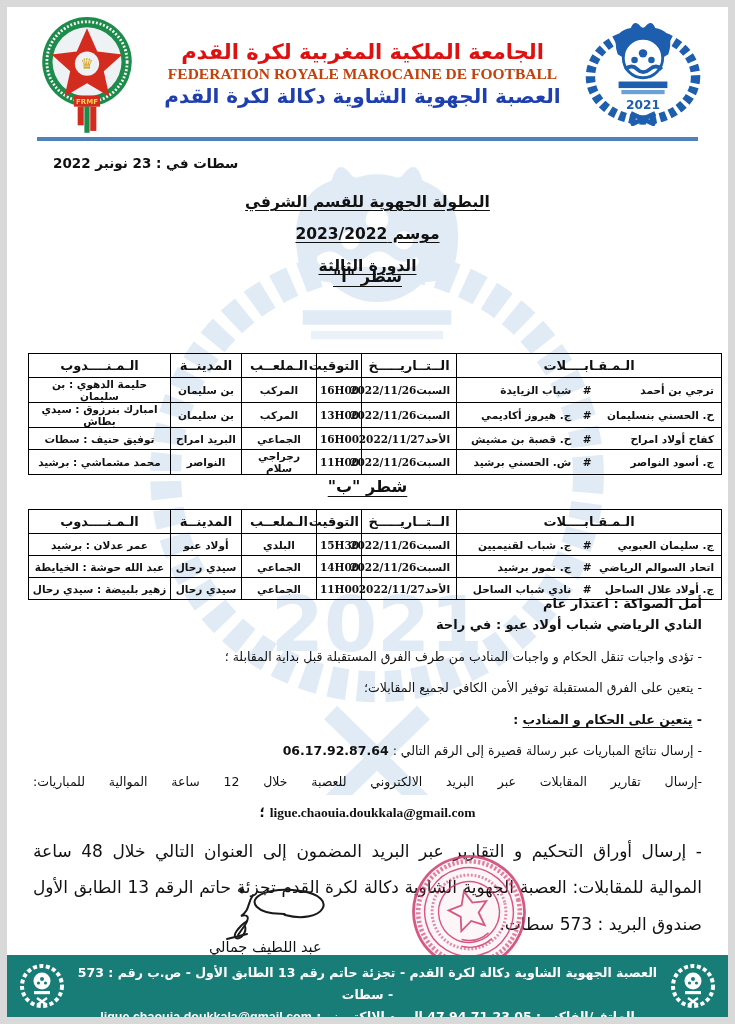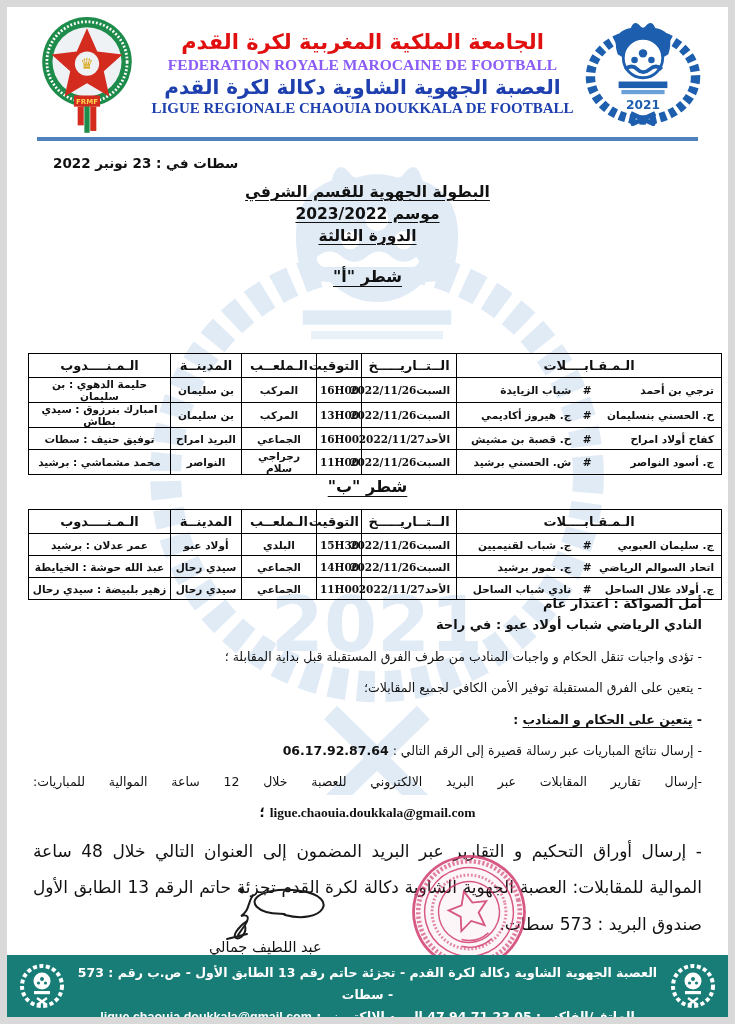--- a/index.html
+++ b/index.html
@@ -7,30 +7,30 @@
     position:relative;width:735px;height:1024px;margin:0 auto;
     background:#ffffff;border:7px solid #d9d9d9;box-sizing:border-box;
     overflow:hidden;font-family:"DejaVu Sans",sans-serif;color:#111;
   }
   
   .watermark{position:absolute;top:128px;left:100px;width:540px;height:660px;opacity:.5;pointer-events:none;}
   
   .header{position:absolute;top:8px;left:24px;right:24px;height:118px;display:flex;align-items:center;justify-content:space-between;}
   .hdr-center{flex:1;text-align:center;line-height:1.22;padding:0 6px;}
   .fed-ar{color:#e01010;font-weight:bold;font-size:21px;direction:rtl;}
-  .fed-fr{color:#8b5cf6;font-weight:bold;font-size:15.5px;font-family:"Liberation Serif",serif;}
+  .fed-fr{color:#c2410c;font-weight:bold;font-size:15.5px;font-family:"Liberation Serif",serif;}
   .lig-ar{color:#1e3fae;font-weight:bold;font-size:20px;direction:rtl;}
   .lig-fr{color:#1e3fae;font-weight:bold;font-size:15px;font-family:"Liberation Serif",serif;}
   .logo-left{width:112px;height:122px;flex:0 0 auto;}
   .logo-right{width:122px;height:104px;flex:0 0 auto;}
   .divider{position:absolute;top:130px;left:30px;right:30px;height:4px;background:#4f81bd;}
   
   .date-line{position:absolute;top:148px;left:46px;direction:rtl;font-weight:bold;font-size:13.5px;}
   .titles{position:absolute;top:172px;left:0;right:0;text-align:center;direction:rtl;}
-  .titles .t{font-weight:bold;font-size:15.5px;text-decoration:underline;text-underline-offset:3px;margin:4px 0;}
+  .titles .t{font-weight:bold;font-size:15.5px;text-decoration:underline;text-underline-offset:3px;margin:14px 0;}
   .sec-title{position:absolute;left:0;right:0;text-align:center;direction:rtl;font-weight:bold;font-size:16px;text-decoration:underline;text-underline-offset:4px;}
   .sec-a{top:260px;} .sec-b{top:470px;}
   
   table.sched{position:absolute;left:21px;width:693px;border-collapse:collapse;direction:rtl;table-layout:fixed;background:transparent;}
   .tbl-a{top:346px;} .tbl-b{top:502px;}
   table.sched th{border:1.5px solid #000;font-size:13px;font-weight:bold;height:23px;padding:0 2px;}
   table.sched td{border:1.5px solid #000;font-size:10.5px;font-weight:bold;height:21px;padding:0 3px;text-align:center;vertical-align:middle;}
   .match-in{display:flex;align-items:center;}
   .match-in .m-home{flex:1.05;text-align:start;padding-right:4px;white-space:nowrap;}
   .match-in .m-hash{width:20px;text-align:center;}
@@ -96,21 +96,20 @@
       <rect x="46" y="88" width="28" height="12" fill="#d42b1f"></rect>
       <text x="60" y="97" text-anchor="middle" font-size="7.5" font-weight="bold" fill="#ffd34d">FRMF</text>
       <rect x="50" y="100" width="6.5" height="20" fill="#d42b1f"></rect>
       <rect x="57.2" y="100" width="5.6" height="28" fill="#1d8b4a"></rect>
       <rect x="63.5" y="100" width="6.5" height="26" fill="#d42b1f"></rect>
     </svg>
     <div class="hdr-center">
       <div class="fed-ar">الجامعة الملكية المغربية لكرة القدم</div>
       <div class="fed-fr">FEDERATION ROYALE MAROCAINE DE FOOTBALL</div>
       <div class="lig-ar">العصبة الجهوية الشاوية دكالة لكرة القدم</div>
-      <div class="lig-fr">LIGUE REGIONALE CHAOUIA DOUKKALA DE FOOTBALL</div>
     </div>
     <svg class="logo-right" viewBox="0 0 130 110">
       <ellipse cx="65" cy="58" rx="56" ry="46" fill="none" stroke="#1d5fae" stroke-width="10" stroke-dasharray="7 4"></ellipse>
       <path d="M38,34 q-8,-24 14,-28 q4,-10 11,-1 q17,5 9,24 q-5,13 -11,19 z" fill="#1d5fae"></path>
       <path d="M92,34 q8,-24 -14,-28 q-4,-10 -11,-1 q-17,5 -9,24 q5,13 11,19 z" fill="#1d5fae"></path>
       <circle cx="65" cy="38" r="21" fill="#ffffff" stroke="#1d5fae" stroke-width="3"></circle>
       <circle cx="65" cy="33" r="4.5" fill="#1d5fae"></circle>
         <circle cx="56" cy="40" r="3.5" fill="#1d5fae"></circle>
         <circle cx="74" cy="40" r="3.5" fill="#1d5fae"></circle>
       <path d="M46,50 q7,-6 13,0 t13,0 t13,0" stroke="#1d5fae" stroke-width="4" fill="none"></path>

